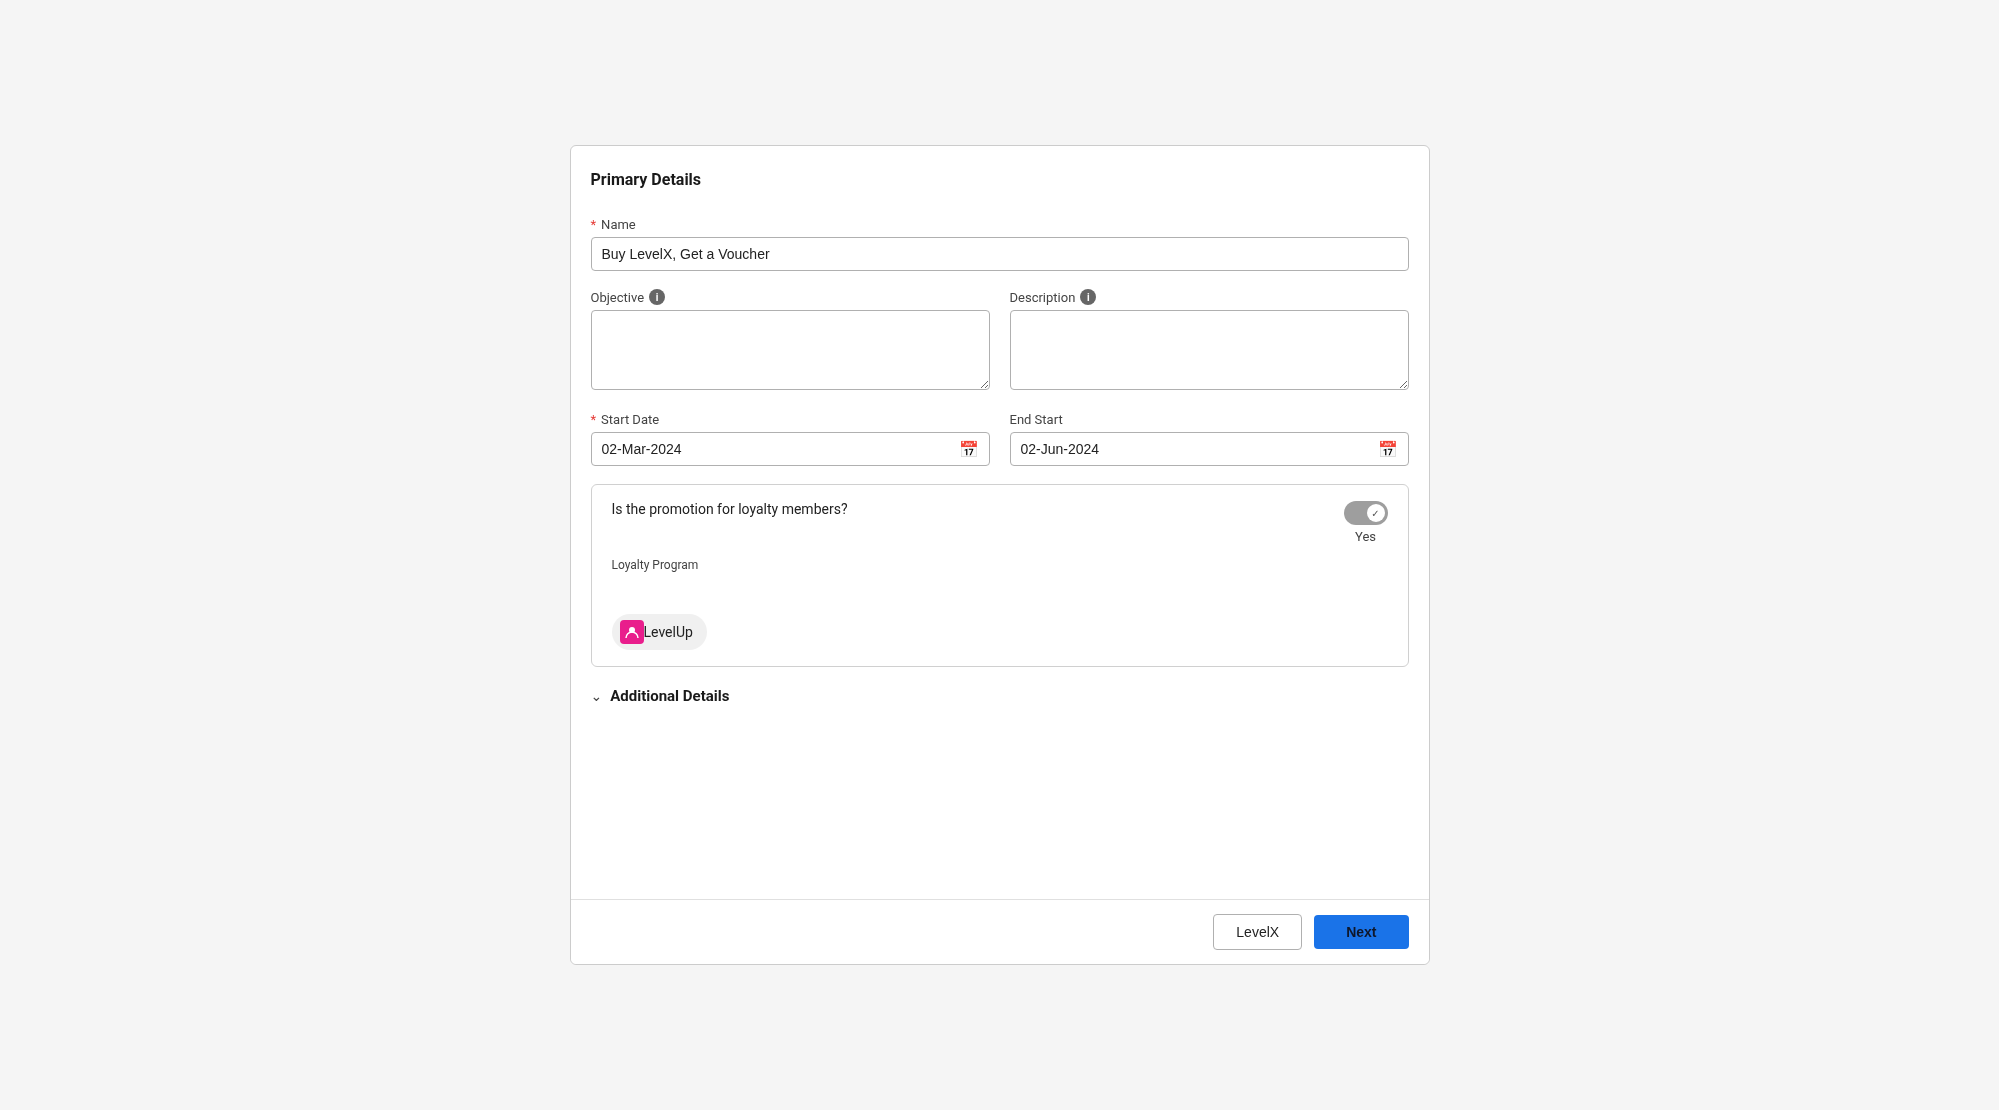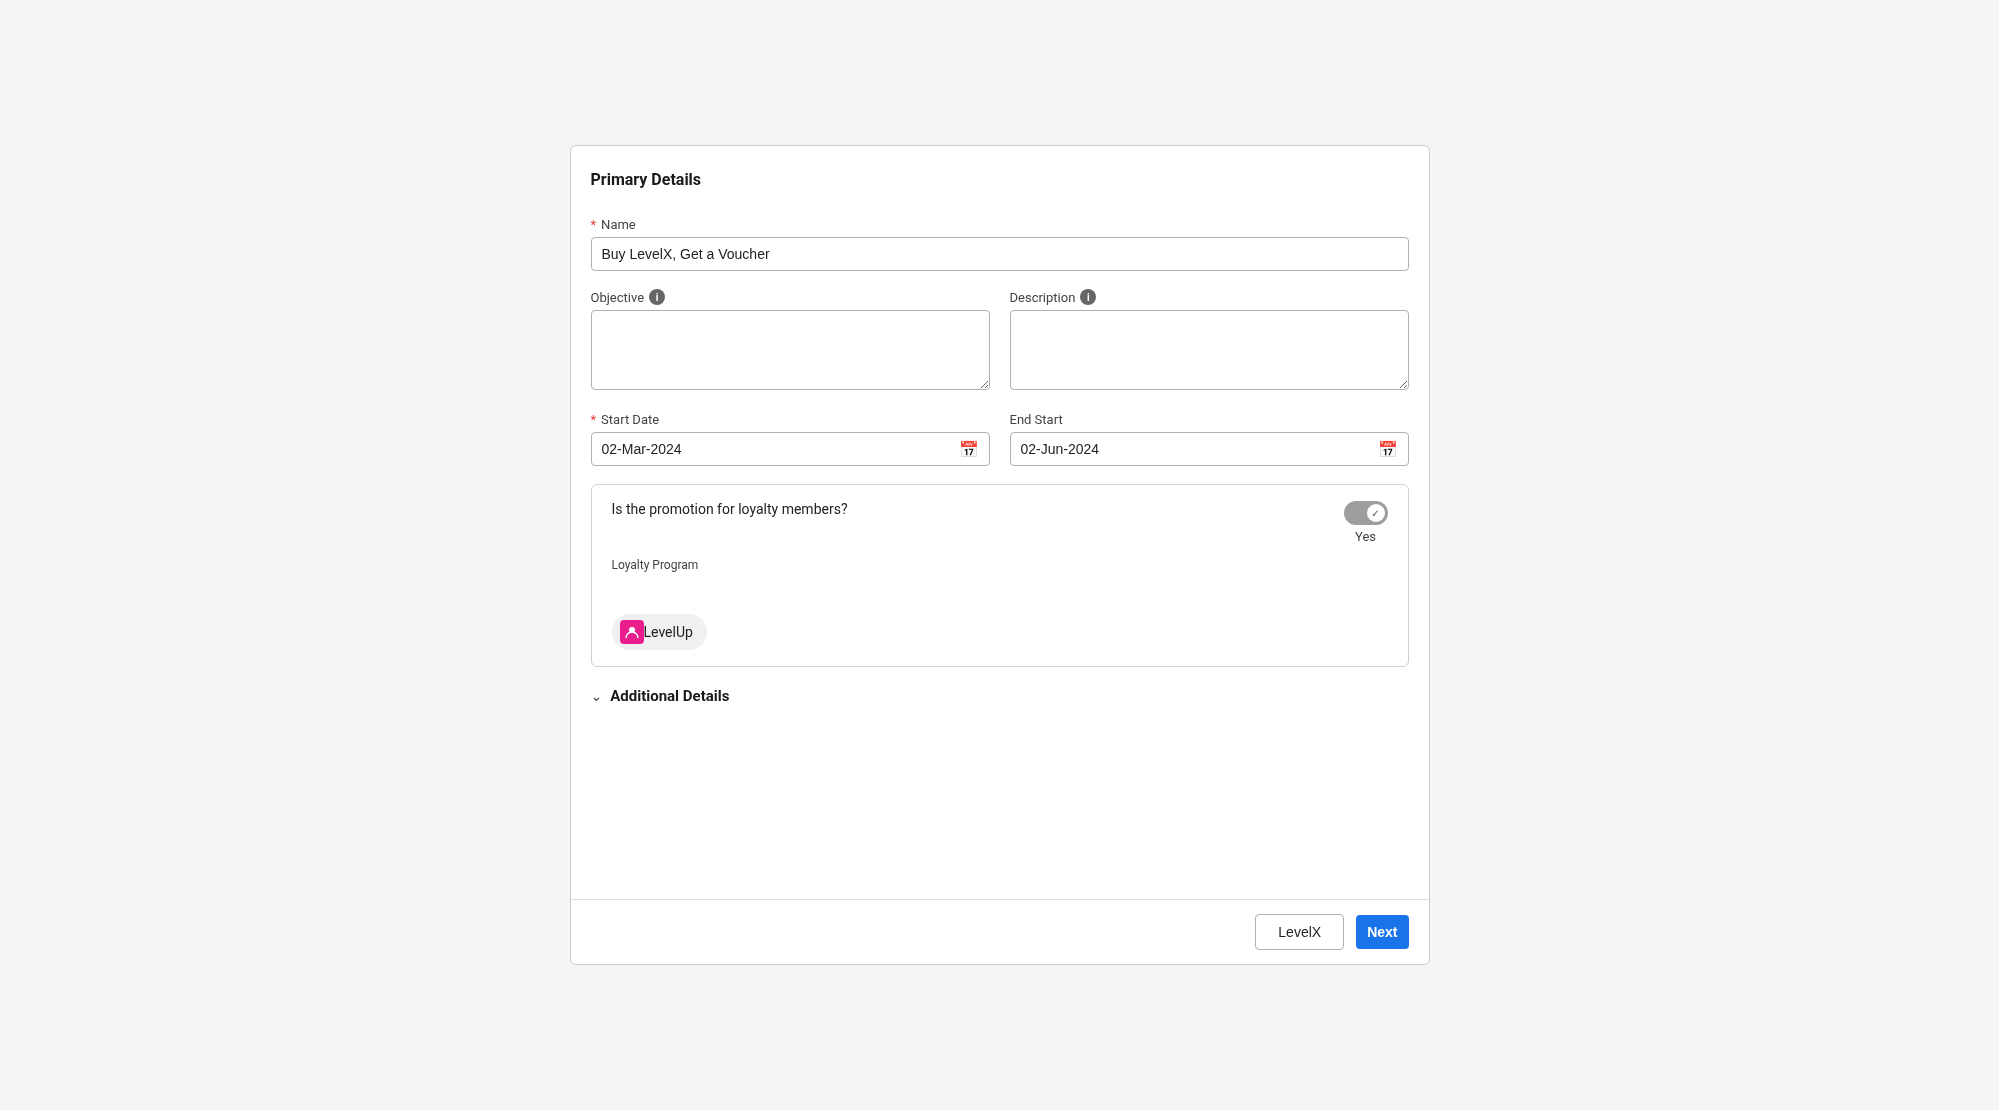--- a/index.html
+++ b/index.html
@@ -224,25 +224,25 @@
     .btn-cancel {
       padding: 9px 22px;
       border: 1px solid #b0b0b0;
       border-radius: 4px;
       background: #fff;
       color: #222;
       font-size: 14px;
       cursor: pointer;
     }
     .btn-next {
-      padding: 9px 11px;
+      padding: 9px 32px;
       border: none;
       border-radius: 4px;
       background: #1a73e8;
-      color: #ffffff;
+      color: #0f172a;
       font-size: 14px;
       font-weight: 600;
       cursor: pointer;
     }
   </style>
 </head>
 <body>
 
 <div class="modal-container">
   <div class="modal-body">

